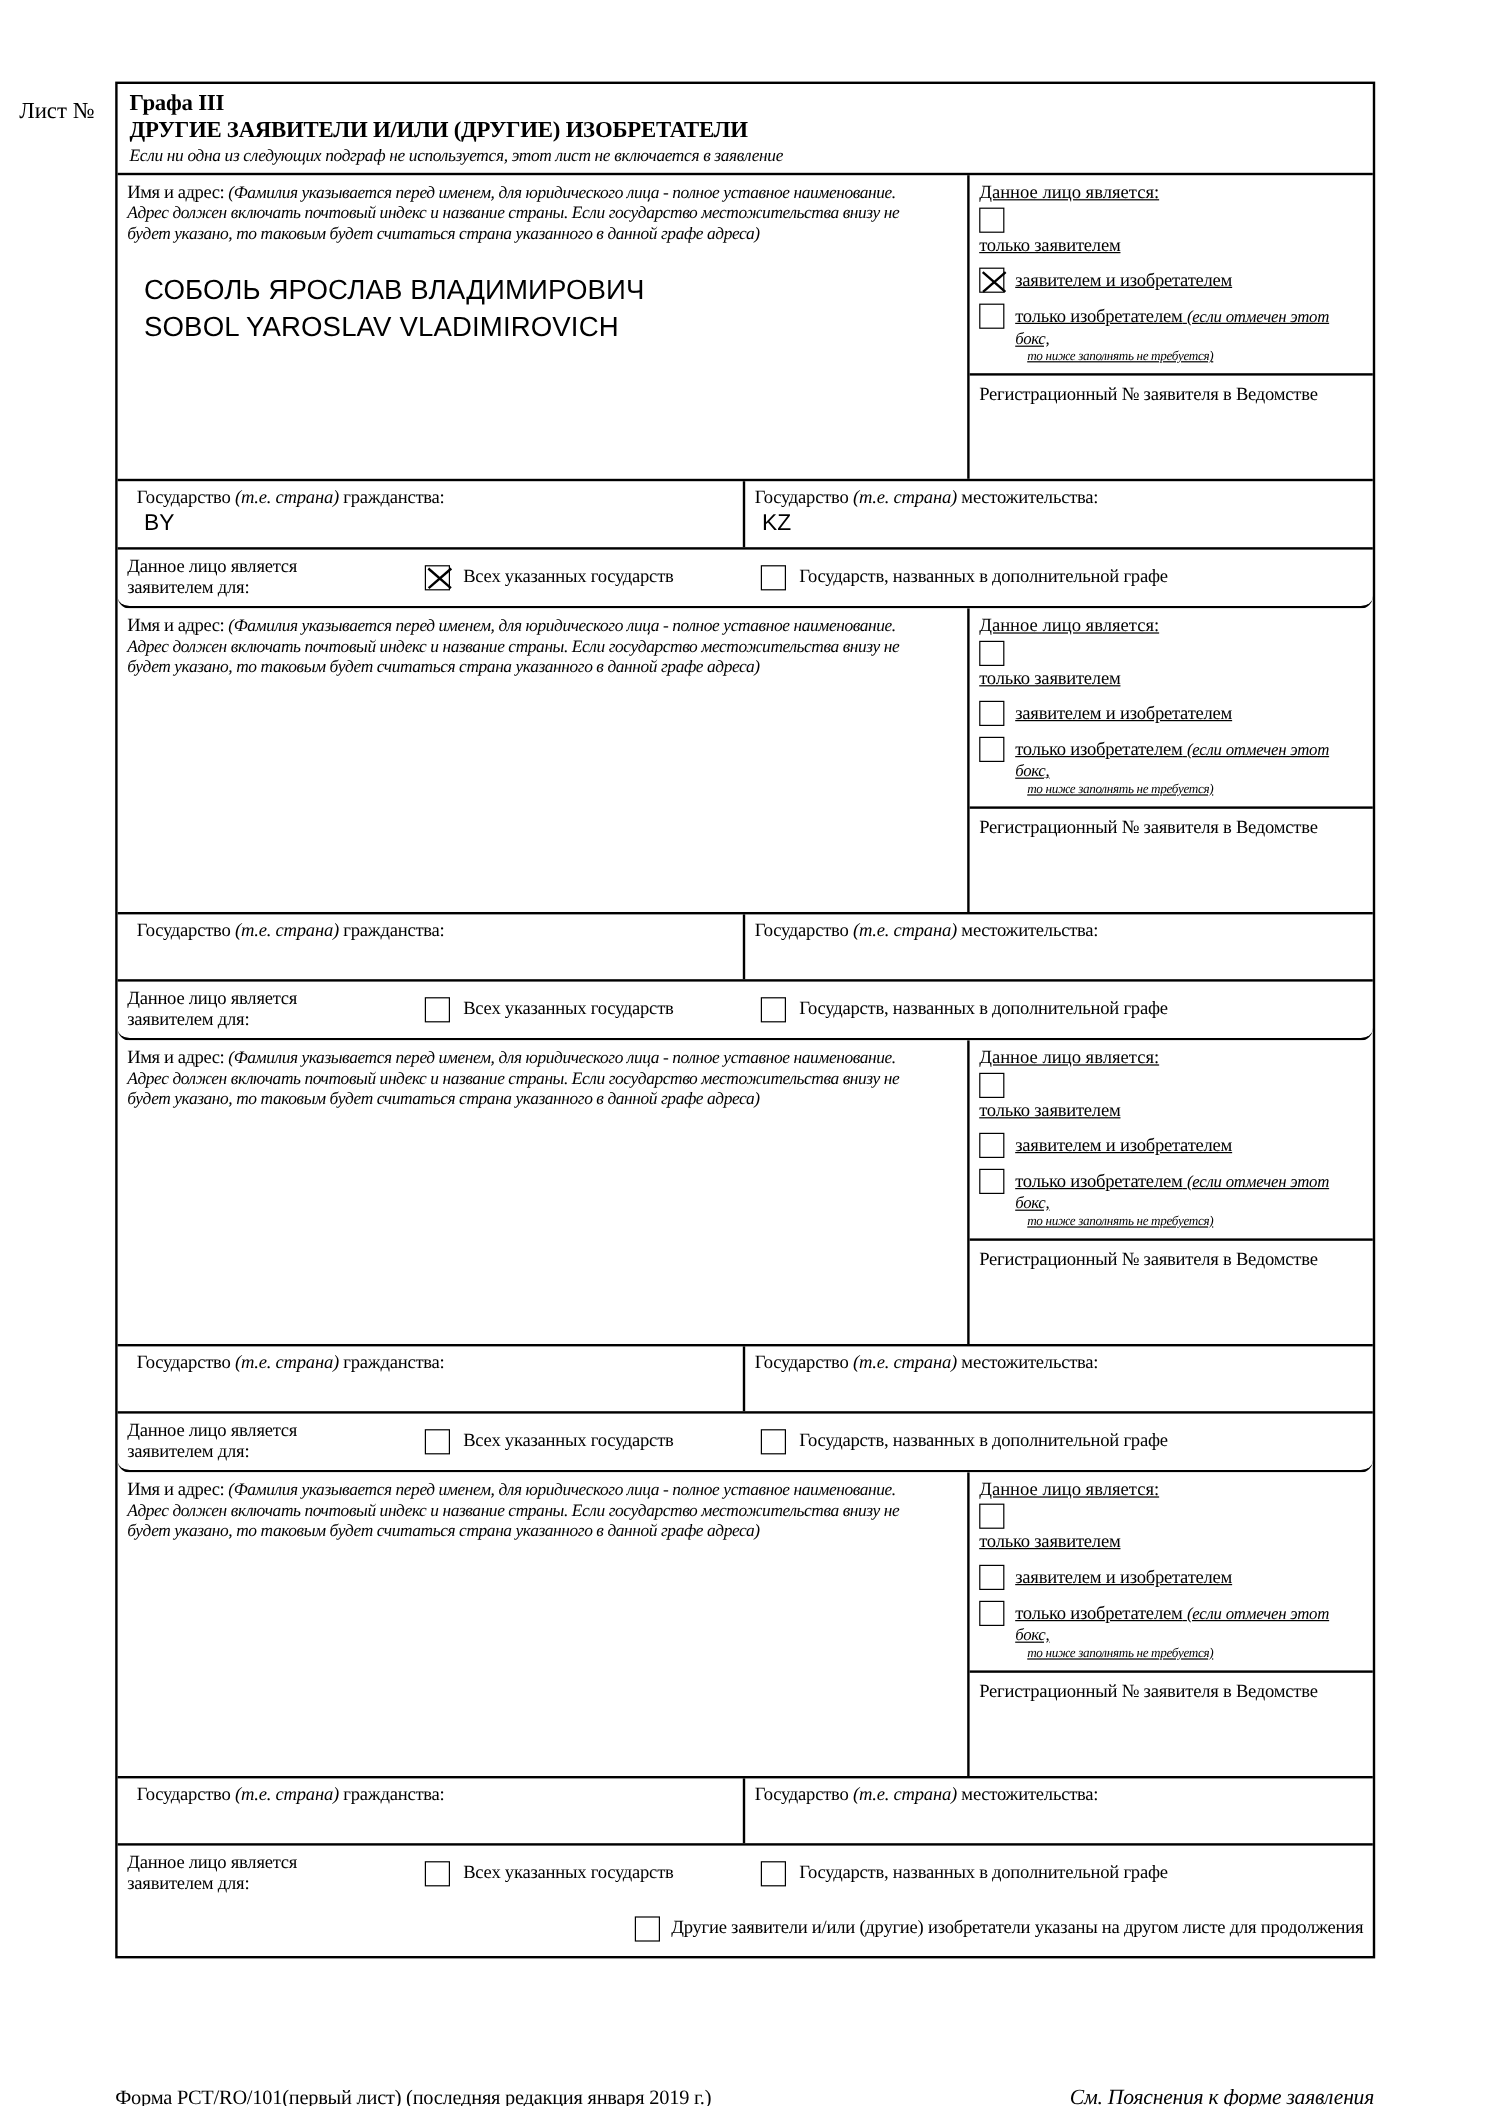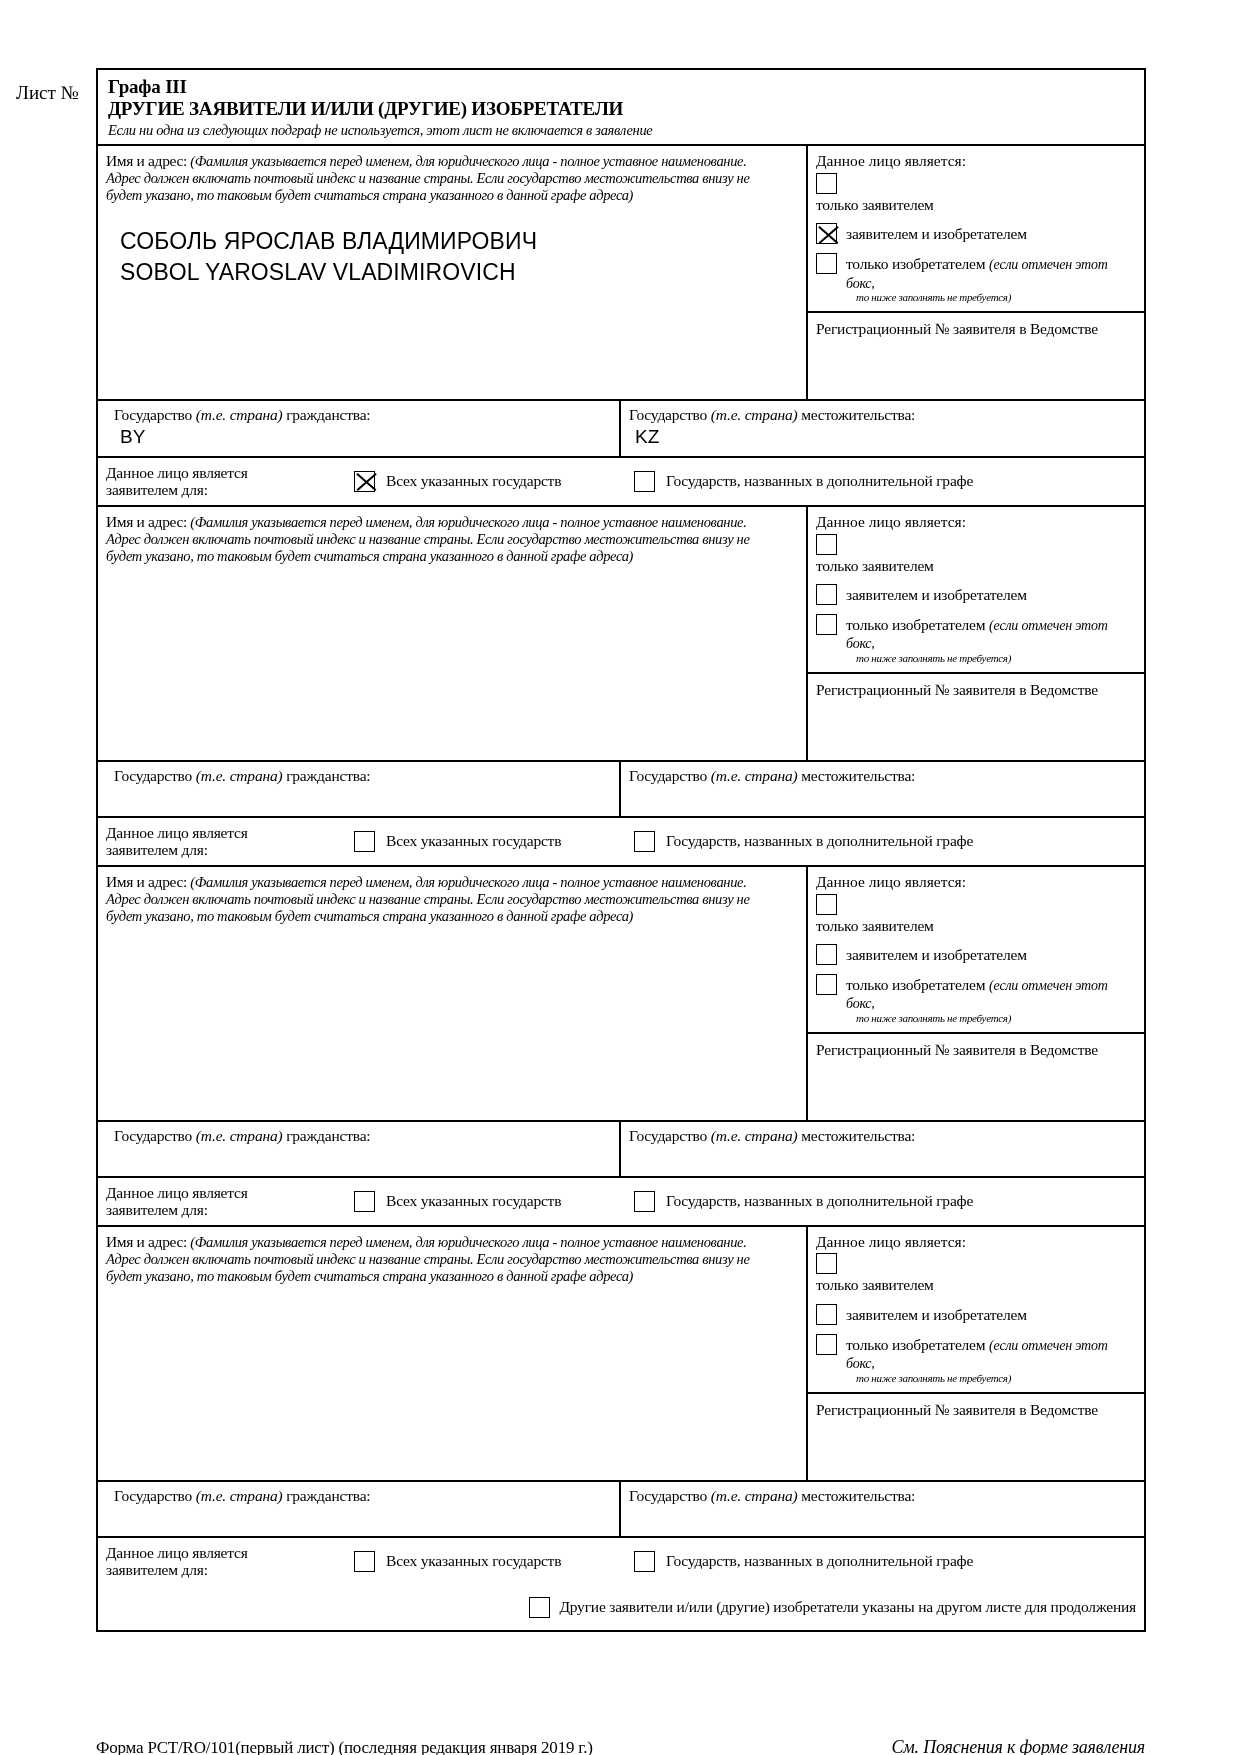--- a/index.html
+++ b/index.html
@@ -45,21 +45,21 @@
   }
   .title-col{ width:105px; flex:none; }
   .title-main{ }
   .title-sub{
     font-style:italic;
     font-size:14.5px;
     margin-top:2px;
     letter-spacing:-0.3px;
   }
   
-  .block{ border-bottom:2.5px solid #000; }
+  .block{ border-bottom:2.5px solid #000;border-radius:10px; }
   .block:last-child{ border-bottom:none; }
   .block-top{ display:flex; }
   .name-cell{
     flex:1 1 auto;
     border-right:2.5px solid #000;
     padding:6px 8px 4px 8px;
     box-sizing:border-box;
     min-height:236px;
     position:relative;
   }
@@ -80,20 +80,21 @@
   }
   .right-cell{
     width:336px; flex:none;
     box-sizing:border-box;
     display:flex; flex-direction:column;
   }
   .roles{
     padding:6px 8px 8px 8px;
     border-bottom:2.5px solid #000;
     flex:1 1 auto;
+    text-decoration:underline;
   }
   .roles-head{ font-size:15.5px; line-height:1.15; }
   .role-row{
     display:flex;
     align-items:flex-start;
     margin-top:9px;
   }
   .role-row.tight{ margin-top:3px;flex-direction:column; }
   .cbx{
     width:21px;height:21px;

